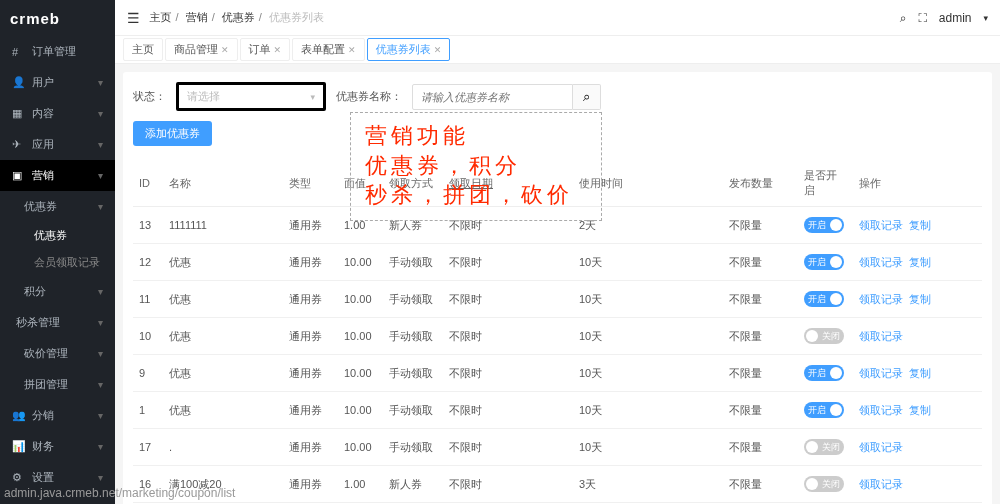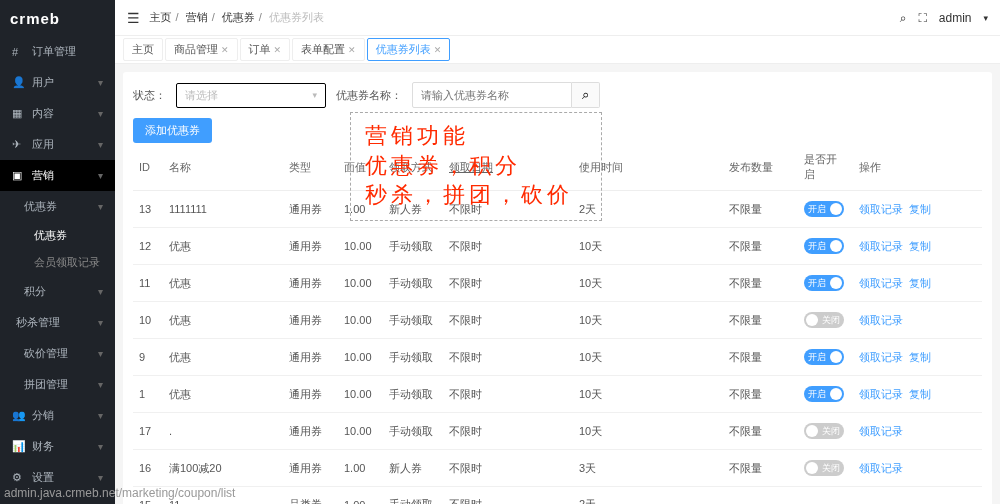--- a/index.html
+++ b/index.html
@@ -24,24 +24,24 @@
 .breadcrumb .cur { color: #bbb; }
 .top-icons { display: flex; align-items: center; gap: 12px; }
 .tabs { height: 28px; background: #fff; border-bottom: 1px solid #eee; display: flex; align-items: center; padding: 0 8px; gap: 2px; }
 .tab { padding: 3px 8px; font-size: 11px; border: 1px solid #eee; border-radius: 2px; cursor: pointer; color: #555; display: flex; align-items: center; gap: 3px; }
 .tab .tx { font-size: 9px; color: #aaa; }
 .tab.active { color: #409eff; border-color: #409eff; }
 .content { flex: 1; padding: 8px; overflow-y: auto; position: relative; }
 .panel { background: #fff; border-radius: 3px; padding: 10px; }
 .filter-row { display: flex; align-items: center; gap: 10px; margin-bottom: 10px; }
 .filter-label { font-size: 11px; color: #555; }
-.select { border: 1px solid #000000; padding: 4px 8px; min-width: 150px; font-size: 11px; color: #bbb; display: flex; justify-content: space-between; align-items: center; border-radius: 2px; }
-.input { border: 1px solid #ddd; padding: 4px 8px; min-width: 160px; font-size: 11px; border-radius: 2px 0 0 2px; }
+.select { border: 3px solid #000000; padding: 4px 8px; min-width: 150px; font-size: 11px; color: #bbb; display: flex; justify-content: space-between; align-items: center; border-radius: 2px; }
+.input { border: 1px solid #ddd; padding: 4px 8px; min-width: 160px; font-size: 11px; border-radius: 2px 0 0 2px; font-style: italic; }
 .input-btn { border: 1px solid #ddd; border-left: none; padding: 4px 10px; background: #fafafa; border-radius: 0 2px 2px 0; }
-.btn-primary { background: #409eff; color: #fff; border: none; padding: 5px 12px; font-size: 11px; border-radius: 3px; cursor: pointer; margin-bottom: 1px; }
+.btn-primary { background: #409eff; color: #fff; border: none; padding: 5px 12px; font-size: 11px; border-radius: 3px; cursor: pointer; margin-bottom: 14px; }
 table { width: 100%; border-collapse: collapse; font-size: 11px; }
 th { text-align: left; padding: 8px 6px; color: #666; font-weight: normal; border-bottom: 1px solid #eee; }
 td { padding: 10px 6px; border-bottom: 1px solid #f0f0f0; color: #555; vertical-align: middle; }
 .switch { display: inline-flex; align-items: center; width: 40px; height: 16px; border-radius: 10px; position: relative; cursor: pointer; font-size: 9px; color: #fff; padding: 4px 4px; }
 .switch.on { background: #409eff; justify-content: flex-start; }
 .switch.off { background: #ccc; justify-content: flex-end; }
 .switch::after { content: ''; position: absolute; width: 12px; height: 12px; background: #fff; border-radius: 50%; top: 2px; }
 .switch.on::after { right: 2px; }
 .switch.off::after { left: 2px; }
 .link { color: #409eff; cursor: pointer; margin-right: 6px; }

